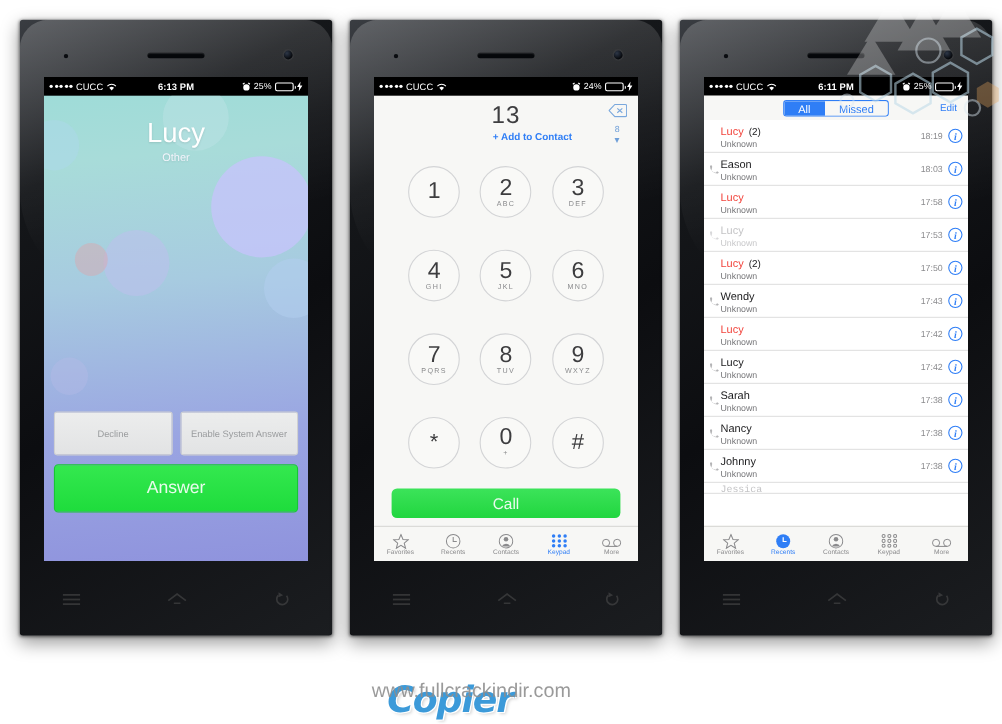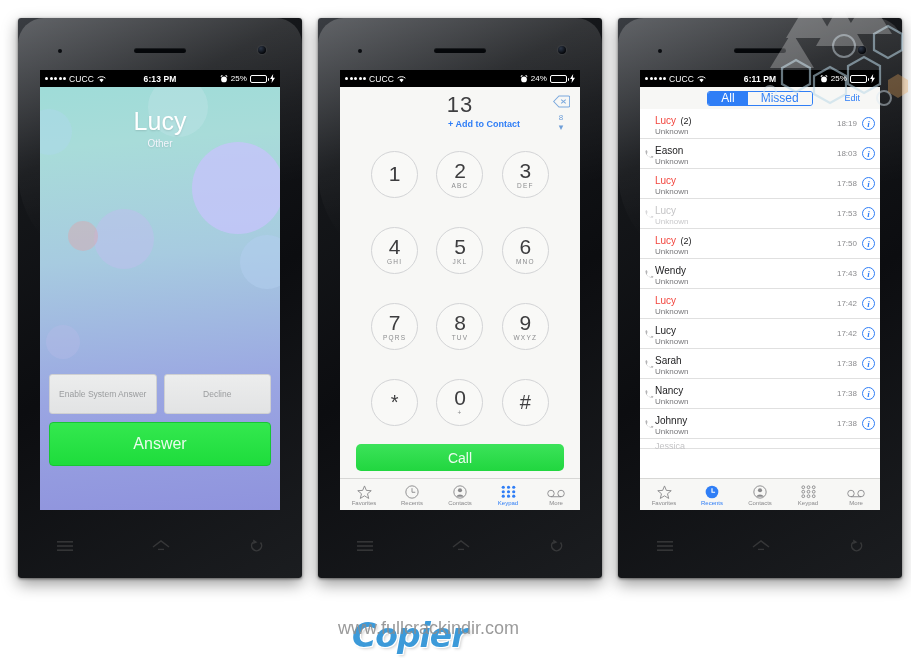--- a/index.html
+++ b/index.html
@@ -176,26 +176,26 @@
   
   .rec-head {
     height:22px; flex:none; background:#f7f7f5;
     display:flex; align-items:center; padding:0 6px; position:relative;
   }
   .seg {
     margin:0 auto; display:flex; border-radius:3px; overflow:hidden;
     border:1px solid #2f7ef6; height:15px;
   }
   .seg div {
-    font-size:12px; padding:4px 13px; display:flex; align-items:center;
+    font-size:10px; padding:9px 13px; display:flex; align-items:center;
     color:#2f7ef6; background:#f7f7f5;
   }
   .seg div.on { background:#2f7ef6; color:#fff; }
   .edit-btn {
-    position:absolute; right:20px; font-size:9px; color:#2f7ef6;
+    position:absolute; right:10px; font-size:9px; color:#2f7ef6;
   }
   .rec-list { flex:1; overflow:hidden; background:#fff; }
   .rec-row {
     height:30px; display:flex; align-items:center;
     border-bottom:1px solid #e0e0e0; padding:0 5px 0 3px;
   }
   .rec-dir { width:12px; flex:none; display:flex; align-items:center; justify-content:center; }
   .rec-txt { flex:1; line-height:1.12; min-width:0; }
   .rec-name { font-size:10px; color:#1b1b1d; }
   .rec-name.missed { color:#f2453d; }
@@ -283,22 +283,22 @@
         <div class="bokeh" style="width:60px;height:60px;left:54px;top:122px;background:rgba(190,192,236,.55);"></div>
         <div class="bokeh" style="width:30px;height:30px;left:28px;top:134px;background:rgba(228,160,166,.40);"></div>
         <div class="bokeh" style="width:54px;height:54px;left:200px;top:148px;background:rgba(178,206,238,.55);"></div>
         <div class="bokeh" style="width:34px;height:34px;left:6px;top:238px;background:rgba(180,186,232,.42);"></div>
 
         <div class="caller-name">Lucy</div>
         <div class="caller-sub">Other</div>
 
         <div class="call-actions">
           <div class="call-row">
+            <div class="soft-btn">Decline</div>
             <div class="soft-btn">Enable System Answer</div>
-            <div class="soft-btn">Decline</div>
           </div>
           <div class="answer-btn">Answer</div>
         </div>
       </div>
     </div>
 
     <div class="navbar" style="height:62px;">
       <span class="navglyph">
         <svg width="16" height="12" viewBox="0 0 16 12">
           <rect y="1" width="16" height="1.6" fill="#555"></rect>
@@ -701,21 +701,21 @@
             </span>
             <span class="rec-txt">
               <span class="rec-name">Johnny</span>
               <span class="rec-cnt"></span>
               <div class="rec-sub">Unknown</div>
             </span>
             <span class="rec-time">17:38</span>
             <span class="info-i">i</span>
           </div>
 
-          <div class="rec-row" style="height:10px;">
+          <div class="rec-row" style="height:10px;font-family:Liberation Mono, monospace;">
             <span class="rec-dir"></span>
             <span class="rec-txt">
               <span class="rec-name faded" style="font-size:9px;">Jessica</span>
             </span>
           </div>
         </div>
 
         <div class="tabbar">
           <div class="tab">
             <span class="tab-ico">

